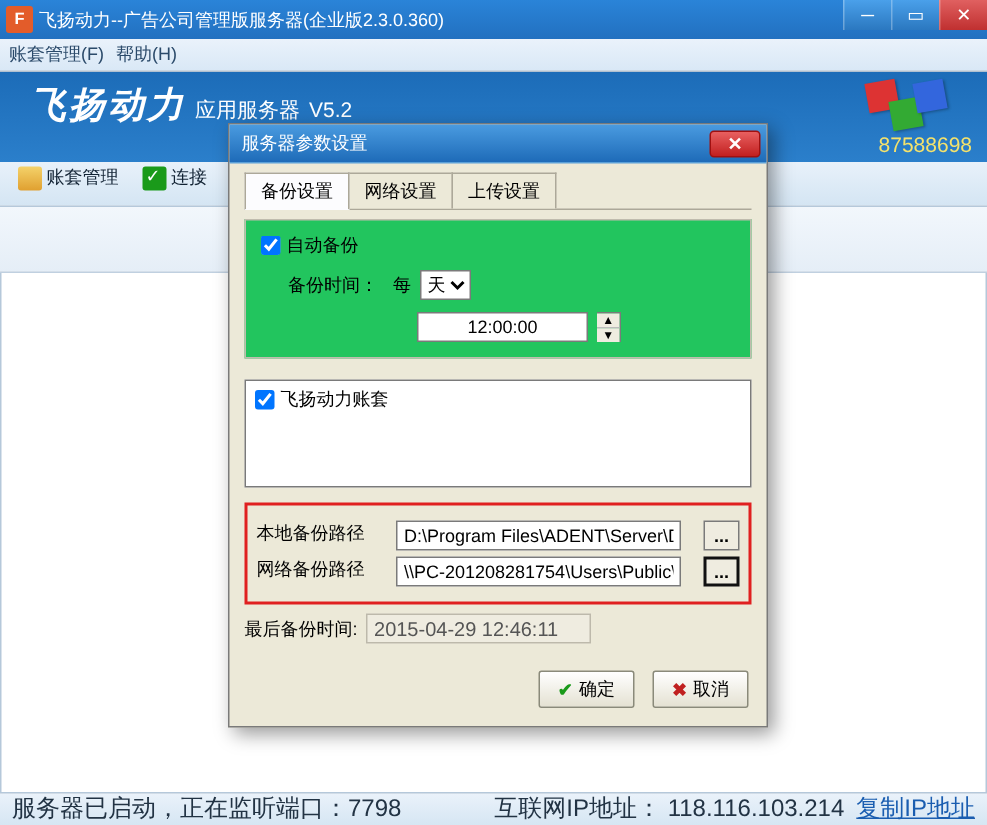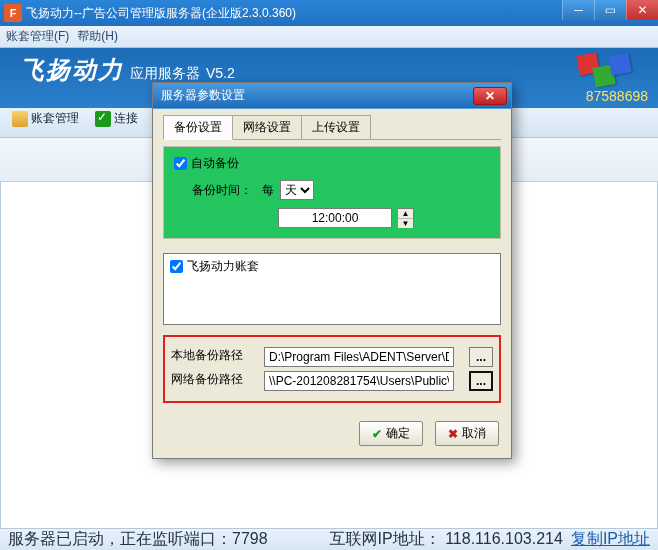--- a/index.html
+++ b/index.html
@@ -330,20 +330,24 @@
         <input value="D:\Program Files\ADENT\Server\Data\自动" style="">
         <div class="browse">...</div>
       </div>
       <div class="pathrow">
         <span class="plabel">网络备份路径</span>
         <input value="\\PC-201208281754\Users\Public\广告公司" style="">
         <div class="browse hl">...</div>
       </div>
     </div>
 
+    <div class="lastrow">
+      <span>最后备份时间:</span>
+      <input readonly="" value="2015-04-29 12:46:11" style="">
+    </div>
   </div>
   <div class="dlg-actions">
     <div class="btn">
       <span class="ok">✔</span>
       <span>确定</span>
     </div>
     <div class="btn">
       <span class="no">✖</span>
       <span>取消</span>
     </div>

